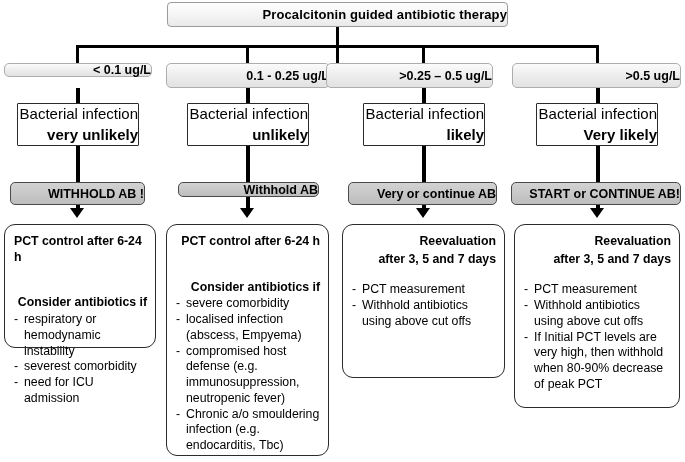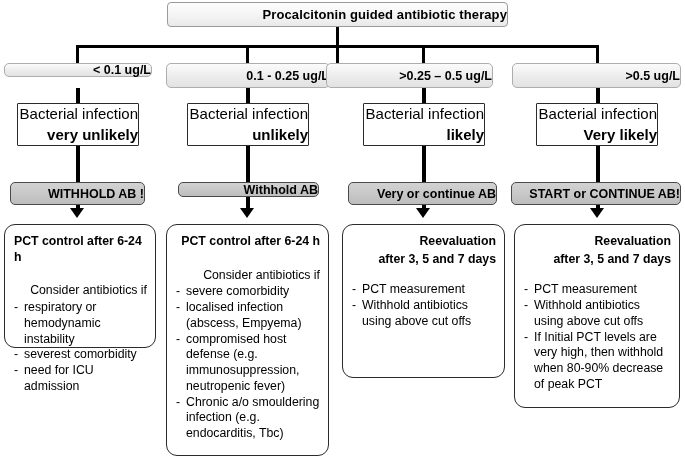--- a/index.html
+++ b/index.html
@@ -98,22 +98,22 @@
 
   .detail-head {
     font-weight: bold;
     text-align: center;
     margin-bottom: 2px;
   }
   .detail-head.left {
     text-align: left;
   }
   .detail-sub {
-    font-weight: normal;
-    margin-top: 16px;
+    font-weight: bold;
+    margin-top: 28px;
     margin-bottom: 1px;
   }
   .detail-list {
     margin: 0;
     padding: 0;
     list-style: none;
   }
   .detail-list li {
     position: relative;
     padding-left: 10px;

